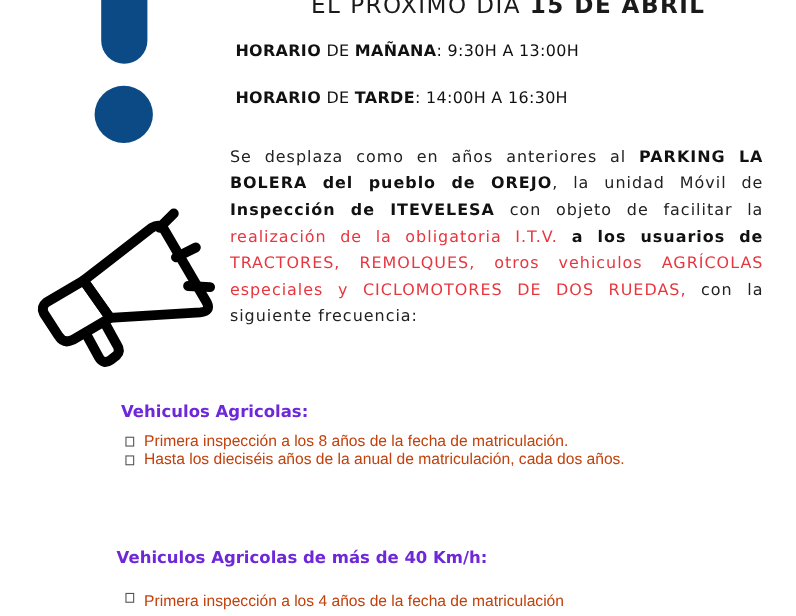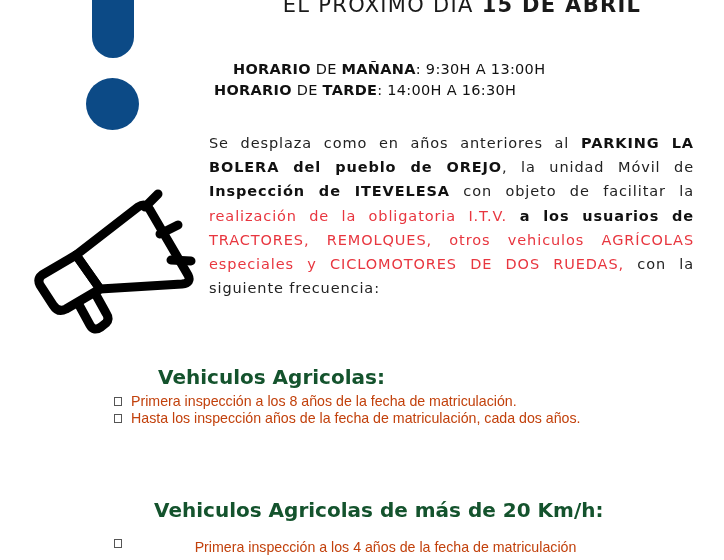--- a/index.html
+++ b/index.html
@@ -31,59 +31,59 @@
   .para {
     left: 209px; top: 131px; width: 485px;
     font-size: 14.5px; line-height: 24.2px; letter-spacing: 0.9px;
     text-align: justify; text-align-last: left;
     color: #222222;
   }
   .para b { font-weight: bold; color: #111; }
   .para .red { color: #e8363f; font-weight: normal; }
   .megaphone { left: 30px; top: 185px; width: 170px; height: 150px; }
   .section-title {
-    font-size: 20px; font-weight: bold; color: #14532d; white-space: nowrap; margin-left: 48px;
+    font-size: 15px; font-weight: bold; color: #6d28d9; white-space: nowrap;
   }
   .list {
     list-style: none; margin: 0; padding: 0;
     font-family: "Liberation Sans", sans-serif; font-size: 14.2px; color: #c2410c;
     line-height: 17.3px;
   }
   .list li { position: relative; padding-left: 21px; }
   .box {
     position: absolute; left: 4px; top: 4px; width: 8px; height: 9px;
     border: 1px solid #555; box-sizing: border-box; background: #fff;
   }
 </style>
 </head>
 <body>
 
 <div class="abs excl-bar"></div>
 <div class="abs excl-dot"></div>
 
 <div class="abs header"><span>EL PRÓXIMO DÍA </span><b>15 DE ABRIL</b></div>
 
-<div class="abs schedule" style="top:61px;margin-left:19px;"><b>HORARIO</b><span> DE </span><b>MAÑANA</b><span>: 9:30H A 13:00H</span></div>
+<div class="abs schedule" style="top:39px;"><b>HORARIO</b><span> DE </span><b>MAÑANA</b><span>: 9:30H A 13:00H</span></div>
 <div class="abs schedule" style="top:82px;text-align:right;"><b>HORARIO</b><span> DE </span><b>TARDE</b><span>: 14:00H A 16:30H</span></div>
 
 <div class="abs para"><span>Se desplaza como en años anteriores al </span><b>PARKING LA BOLERA del pueblo de OREJO</b><span>, la unidad Móvil de </span><b>Inspección de ITEVELESA</b><span> con objeto de facilitar la </span><span class="red">realización de la obligatoria I.T.V.</span><b> a los usuarios de </b><span class="red">TRACTORES, REMOLQUES, otros vehiculos AGRÍCOLAS especiales y CICLOMOTORES DE DOS RUEDAS,</span><span> con la siguiente frecuencia:</span></div>
 
 <svg class="abs megaphone" viewBox="0 0 170 150">
   <g fill="none" stroke="#000" stroke-width="9" stroke-linecap="round" stroke-linejoin="round">
     <path d="M46 70 L108 22 Q116 17 120 25 L158 90 Q162 98 152 99 L70 104 Z"></path>
     <path d="M12 90 L46 70 L70 104 L36 124 Q28 128 23 120 L10 100 Q7 94 12 90 Z"></path>
     <path d="M48 118 L60 140 Q64 147 71 142 L76 138 Q80 134 76 128 L66 110"></path>
     <line x1="115" y1="22" x2="128" y2="9"></line>
     <line x1="130" y1="49" x2="148" y2="40"></line>
     <line x1="141" y1="75" x2="161" y2="76"></line>
   </g>
 </svg>
 
 <div class="abs section-title" style="left:110px; top:365px;">Vehiculos Agricolas:</div>
 <ul class="abs list" style="left:110px; top:393px; width:530px;">
   <li><span class="box"></span><span>Primera inspección a los 8 años de la fecha de matriculación.</span></li>
-  <li><span class="box"></span><span>Hasta los inspección años de la fecha de matriculación, cada dos años.</span></li>
+  <li><span class="box"></span><span>Hasta los dieciséis años de la anual de matriculación, cada dos años.</span></li>
 </ul>
 
-<div class="abs section-title" style="left:106px; top:498px;">Vehiculos Agricolas de más de 20 Km/h:</div>
-<ul class="abs list" style="left:110px; top:539px; width:530px;text-align:center;">
+<div class="abs section-title" style="left:106px; top:498px;">Vehiculos Agricolas de más de 40 Km/h:</div>
+<ul class="abs list" style="left:110px; top:539px; width:530px;">
   <li><span class="box" style="top:0px;"></span><span>Primera inspección a los 4 años de la fecha de matriculación</span></li>
 </ul>
 
 </body></html>

